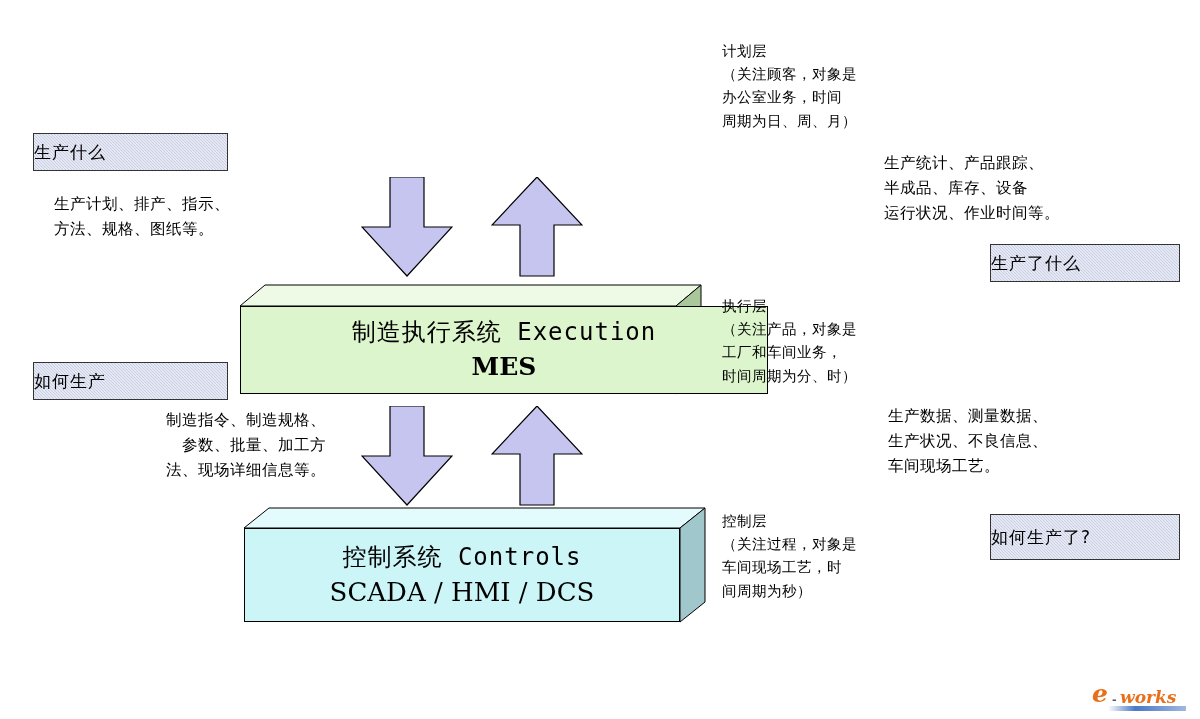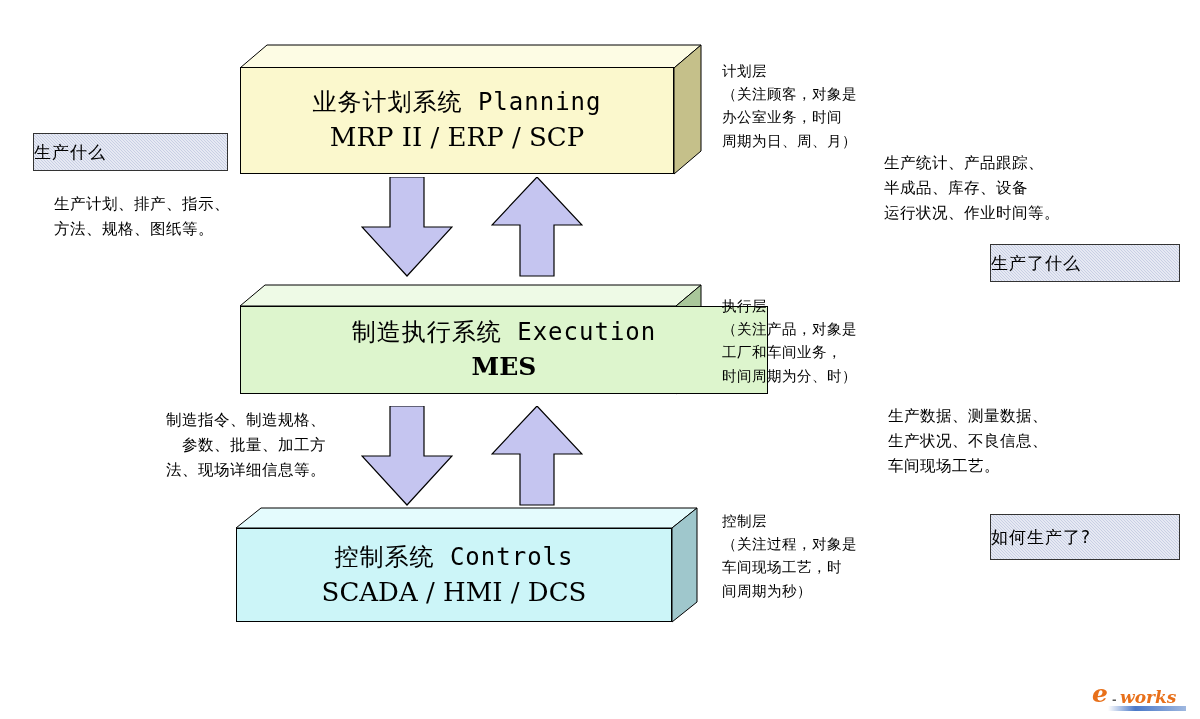--- a/index.html
+++ b/index.html
@@ -101,45 +101,33 @@
     top: 678px;
     width: 100px;
     height: 36px;
   }
 </style>
 </head>
 <body>
 
 <div id="page">
 
-  <div class="layer-box" style="left:240px; top:45px; width:432px; height:130px;">
-    <svg class="extrude" width="462" height="130" viewBox="0 0 462 130">
-
-      <polygon points="0,23 27,0 461,0 434,23" fill="#fdfce4" stroke="#000000" stroke-width="1"></polygon>
-
-      <polygon points="434,23 461,0 461,106 434,129" fill="#c5c08a" stroke="#000000" stroke-width="1"></polygon>
-    </svg>
-    <div class="face-front" style="height:107px; background:#fbf8cd; width:434px;">
-      <div class="box-title">业务计划系统 Planning</div>
-      <div class="box-sub">MRP II / ERP / SCP</div>
-    </div>
-  </div>
 
   <div class="layer-box" style="left:240px; top:285px; width:432px; height:110px;">
     <svg class="extrude" width="462" height="110" viewBox="0 0 462 110">
       <polygon points="0,21 25,0 461,0 436,21" fill="#eefae6" stroke="#000000" stroke-width="1"></polygon>
       <polygon points="436,21 461,0 461,88 436,109" fill="#a9c79a" stroke="#000000" stroke-width="1"></polygon>
     </svg>
     <div class="face-front" style="top:21px; height:88px; background:#ddf5cd; width:528px;">
       <div class="box-title">制造执行系统 Execution</div>
       <div class="box-sub bold">MES</div>
     </div>
   </div>
 
-  <div class="layer-box" style="left:236px; top:508px; width:432px; height:115px;">
+  <div class="layer-box" style="left:244px; top:508px; width:432px; height:115px;">
     <svg class="extrude" width="462" height="115" viewBox="0 0 462 115">
       <polygon points="0,20 25,0 461,0 436,20" fill="#e4fbfd" stroke="#000000" stroke-width="1"></polygon>
       <polygon points="436,20 461,0 461,94 436,114" fill="#9fc7cc" stroke="#000000" stroke-width="1"></polygon>
     </svg>
     <div class="face-front" style="top:20px; height:94px; background:#ccf5f8; width:436px;">
       <div class="box-title">控制系统 Controls</div>
       <div class="box-sub">SCADA / HMI / DCS</div>
     </div>
   </div>
 
@@ -154,37 +142,40 @@
     <polygon points="29,0 63,0 63,50 91,50 46,99 1,50 29,50" fill="#c5c5f0" stroke="#000000" stroke-width="1.2"></polygon>
   </svg>
   <svg class="arrow" style="left:491px; top:406px;" width="92" height="100" viewBox="0 0 92 100">
     <polygon points="46,0 91,48 63,48 63,99 29,99 29,48 1,48" fill="#c5c5f0" stroke="#000000" stroke-width="1.2"></polygon>
   </svg>
 
   <div class="badge" style="left:33px; top:133px; width:195px; height:38px;">
     <span>生产什么</span>
   </div>
 
+  <div class="badge" style="left:33px; top:362px; width:195px; height:38px;">
+    <span>如何生产</span>
+  </div>
 
   <div class="badge" style="left:990px; top:244px; width:190px; height:38px;">
     <span>生产了什么</span>
   </div>
 
   <div class="badge" style="left:990px; top:514px; width:190px; height:46px;">
     <span>如何生产了?</span>
   </div>
 
   <div class="note" style="left:54px; top:192px; width:270px;">生产计划、排产、指示、
 方法、规格、图纸等。</div>
 
   <div class="note" style="left:56px; top:408px; width:270px;text-align:right;">制造指令、制造规格、
 参数、批量、加工方
 法、现场详细信息等。</div>
 
-  <div class="note small" style="left:722px; top:40px; width:200px;margin-top:20px;">计划层
+  <div class="note small" style="left:722px; top:40px; width:200px;">计划层
 （关注顾客，对象是
 办公室业务，时间
 周期为日、周、月）</div>
 
   <div class="note" style="left:884px; top:152px; width:250px;font-family:Liberation Mono, monospace;">生产统计、产品跟踪、
 半成品、库存、设备
 运行状况、作业时间等。</div>
 
   <div class="note small" style="left:722px; top:295px; width:200px;">执行层
 （关注产品，对象是

